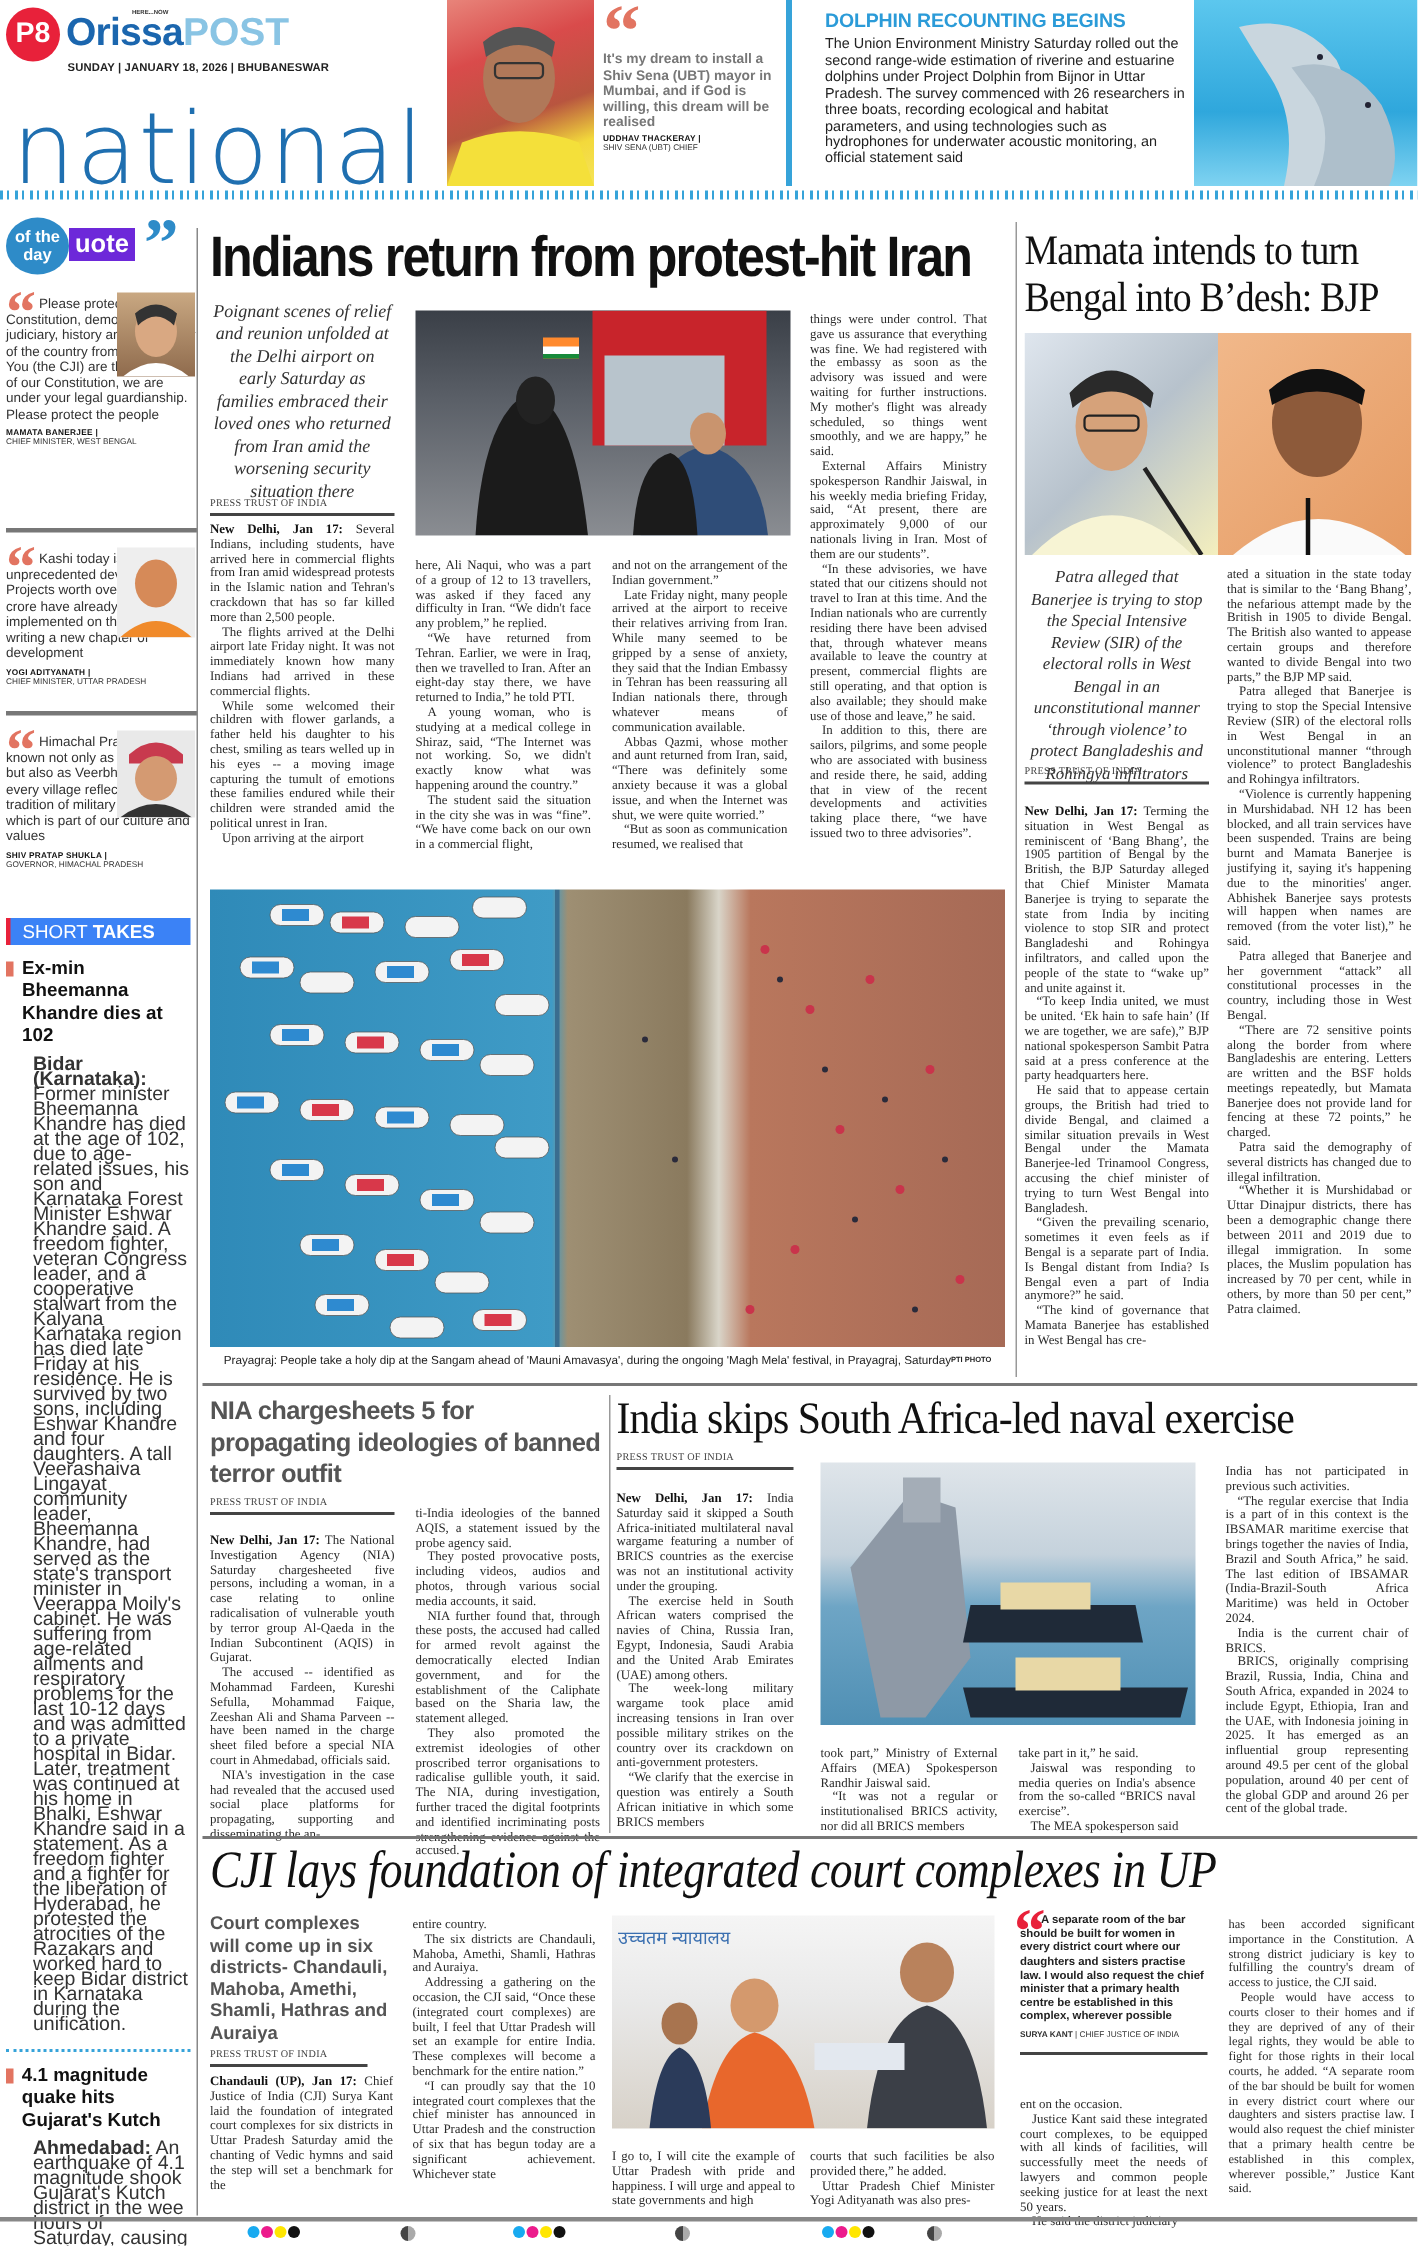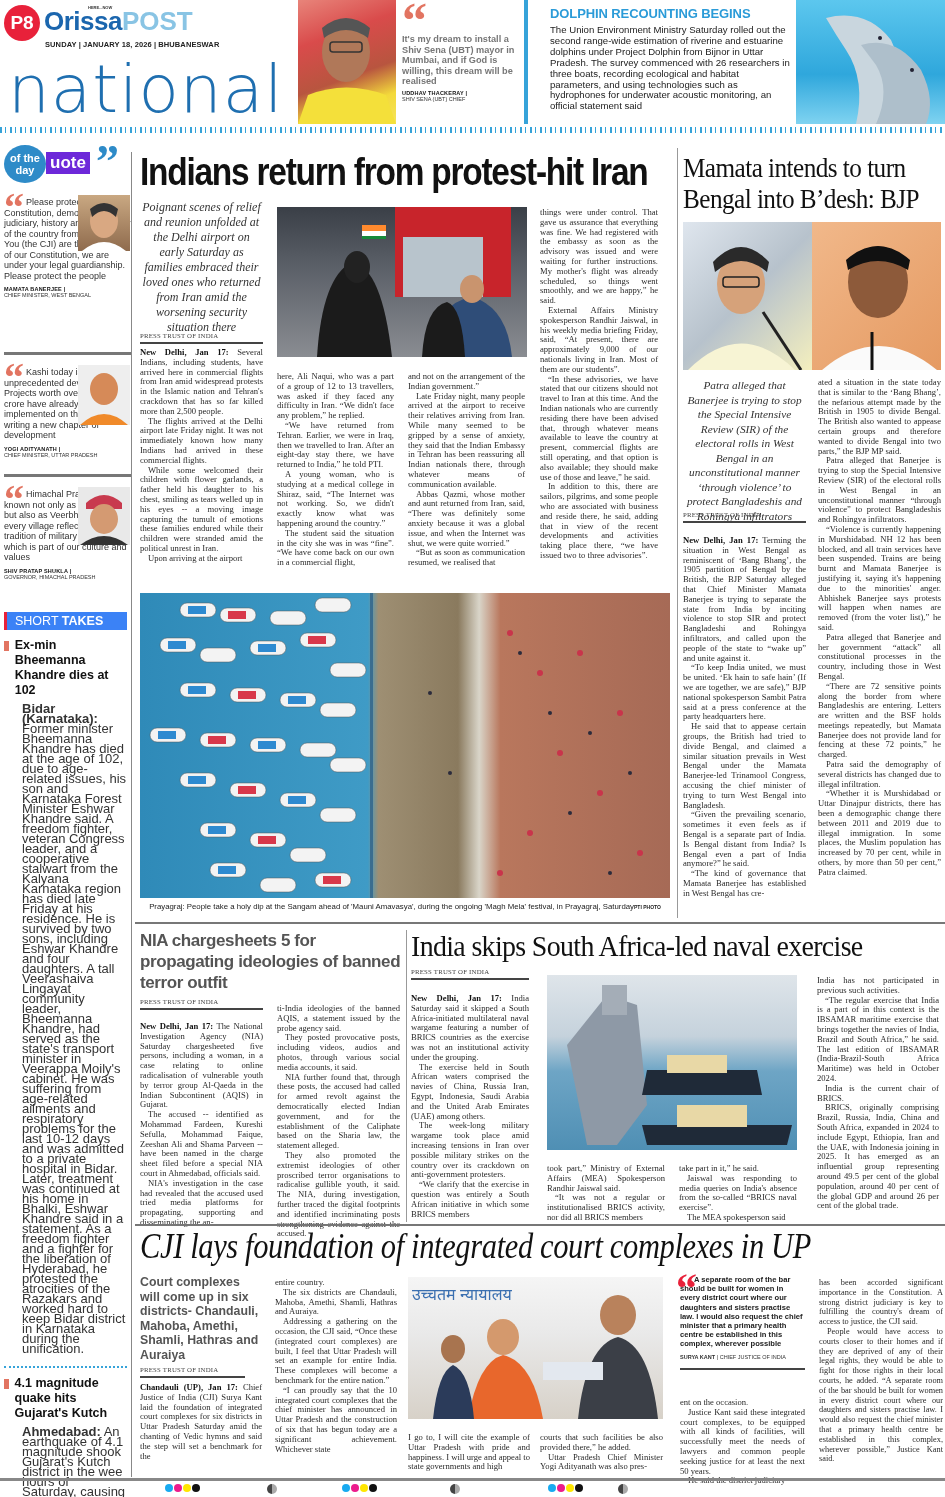--- a/index.html
+++ b/index.html
@@ -37,21 +37,21 @@
 
 <div class="abs" style="left:0;top:0;width:290px;height:132px">
   <div class="abs p8" style="left:4px;top:5px">
       <span>P8</span>
     </div>
   <div class="abs sans" style="left:88px;top:5px;font-size:4px;font-weight:bold;color:#333">HERE...NOW</div>
   <div class="abs" style="left:44px;top:6px;white-space:nowrap">
     <span class="logo1">Orissa</span><span class="logo2">POST</span>
   </div>
   <div class="abs sans" style="left:45px;top:40px;font-size:7.5px;font-weight:bold;color:#222;letter-spacing:.1px">SUNDAY | JANUARY 18, 2026 | BHUBANESWAR</div>
-  <div class="abs national" style="left:8px;top:57px">national</div>
+  <div class="abs national" style="left:8px;top:67px">national</div>
 </div>
 
 <div class="abs photo" style="left:298px;top:0;width:98px;height:124px;background:linear-gradient(160deg,#e8847a 0%,#d94b4b 30%,#b8553f 60%,#f3d93b 80%,#f5e45a 100%)">
   <svg width="98" height="124">
       <ellipse cx="48" cy="52" rx="24" ry="30" fill="#b07859"></ellipse>
       <rect x="32" y="42" width="32" height="10" rx="3" fill="none" stroke="#333" stroke-width="1.5"></rect>
       <path d="M24 28 Q48 8 72 28 L70 38 Q48 22 26 38Z" fill="#555"></path>
       <path d="M0 124 L10 95 Q48 80 88 95 L98 124Z" fill="#f4e03a"></path>
     </svg>
 </div>
@@ -326,21 +326,21 @@
 <div class="abs" style="left:677px;top:148px;width:1px;height:770px;background:#999"></div>
 <div class="abs" style="left:135px;top:922px;width:810px;height:2px;background:#777"></div>
 
 <div class="abs" style="left:140px;top:930px;width:262px">
   <div class="cond" style="font-size:17px;line-height:21px;font-weight:bold;color:#555;letter-spacing:-0.4px">NIA chargesheets 5 for propagating ideologies of banned terror outfit</div>
   <div class="byline" style="width:123px">PRESS TRUST OF INDIA</div>
   <div style="display:flex;gap:14px;margin-top:-24px">
     <div class="body-text" style="width:123px;margin-top:28px">
       <p class="first"><span class="dateline">New Delhi, Jan 17:</span><span> The National Investigation Agency (NIA) Saturday chargesheeted five persons, including a woman, in a case relating to online radicalisation of vulnerable youth by terror group Al-Qaeda in the Indian Subcontinent (AQIS) in Gujarat.</span></p>
       <p>The accused -- identified as Mohammad Fardeen, Kureshi Sefulla, Mohammad Faique, Zeeshan Ali and Shama Parveen -- have been named in the charge sheet filed before a special NIA court in Ahmedabad, officials said.</p>
-      <p>NIA's investigation in the case had revealed that the accused used tried media platforms for propagating, supporting and disseminating the an-</p>
+      <p>NIA's investigation in the case had revealed that the accused used social place platforms for propagating, supporting and disseminating the an-</p>
     </div>
     <div class="body-text" style="width:123px;margin-top:10px">
       <p class="first">ti-India ideologies of the banned AQIS, a statement issued by the probe agency said.</p>
       <p>They posted provocative posts, including videos, audios and photos, through various social media accounts, it said.</p>
       <p>NIA further found that, through these posts, the accused had called for armed revolt against the democratically elected Indian government, and for the establishment of the Caliphate based on the Sharia law, the statement alleged.</p>
       <p>They also promoted the extremist ideologies of other proscribed terror organisations to radicalise gullible youth, it said. The NIA, during investigation, further traced the digital footprints and identified incriminating posts strengthening evidence against the accused.</p>
     </div>
   </div>
 </div>
 <div class="abs" style="left:406px;top:930px;width:1px;height:292px;background:#999"></div>
@@ -390,21 +390,21 @@
   <div class="abs body-text" style="left:0;top:108px;width:122px">
     <p class="first"><span class="dateline">Chandauli (UP), Jan 17:</span><span> Chief Justice of India (CJI) Surya Kant laid the foundation of integrated court complexes for six districts in Uttar Pradesh Saturday amid the chanting of Vedic hymns and said the step will set a benchmark for the</span></p>
   </div>
   <div class="abs body-text" style="left:135px;top:3px;width:122px">
     <p class="first">entire country.</p>
     <p>The six districts are Chandauli, Mahoba, Amethi, Shamli, Hathras and Auraiya.</p>
     <p>Addressing a gathering on the occasion, the CJI said, “Once these (integrated court complexes) are built, I feel that Uttar Pradesh will set an example for entire India. These complexes will become a benchmark for the entire nation.”</p>
     <p>“I can proudly say that the 10 integrated court complexes that the chief minister has announced in Uttar Pradesh and the construction of six that has begun today are a significant achievement. Whichever state</p>
   </div>
   <div class="abs photo" style="left:268px;top:2px;width:255px;height:142px;background:linear-gradient(180deg,#f5f5f5 0%,#e9e9e9 40%,#d7d1c8 100%)">
-    <div class="sans" style="position:absolute;left:4px;top:6px;font-size:16px;color:#3a6fb0">उच्चतम न्यायालय</div>
+    <div class="sans" style="position:absolute;left:4px;top:6px;font-size:12px;color:#3a6fb0">उच्चतम न्यायालय</div>
     <svg width="255" height="142">
         <ellipse cx="95" cy="60" rx="16" ry="18" fill="#d4996d"></ellipse>
         <path d="M60 142 Q70 85 95 78 Q125 85 135 142Z" fill="#e8672c"></path>
         <ellipse cx="210" cy="38" rx="18" ry="20" fill="#b9825c"></ellipse>
         <path d="M170 142 Q178 68 210 60 Q242 68 250 142Z" fill="#3b3f47"></path>
         <rect x="135" y="85" width="60" height="18" fill="#e3e8ef"></rect>
         <ellipse cx="45" cy="72" rx="12" ry="14" fill="#a8744f"></ellipse>
         <path d="M25 142 Q30 95 45 88 Q62 95 66 142Z" fill="#2b3b5a"></path>
       </svg>
   </div>

